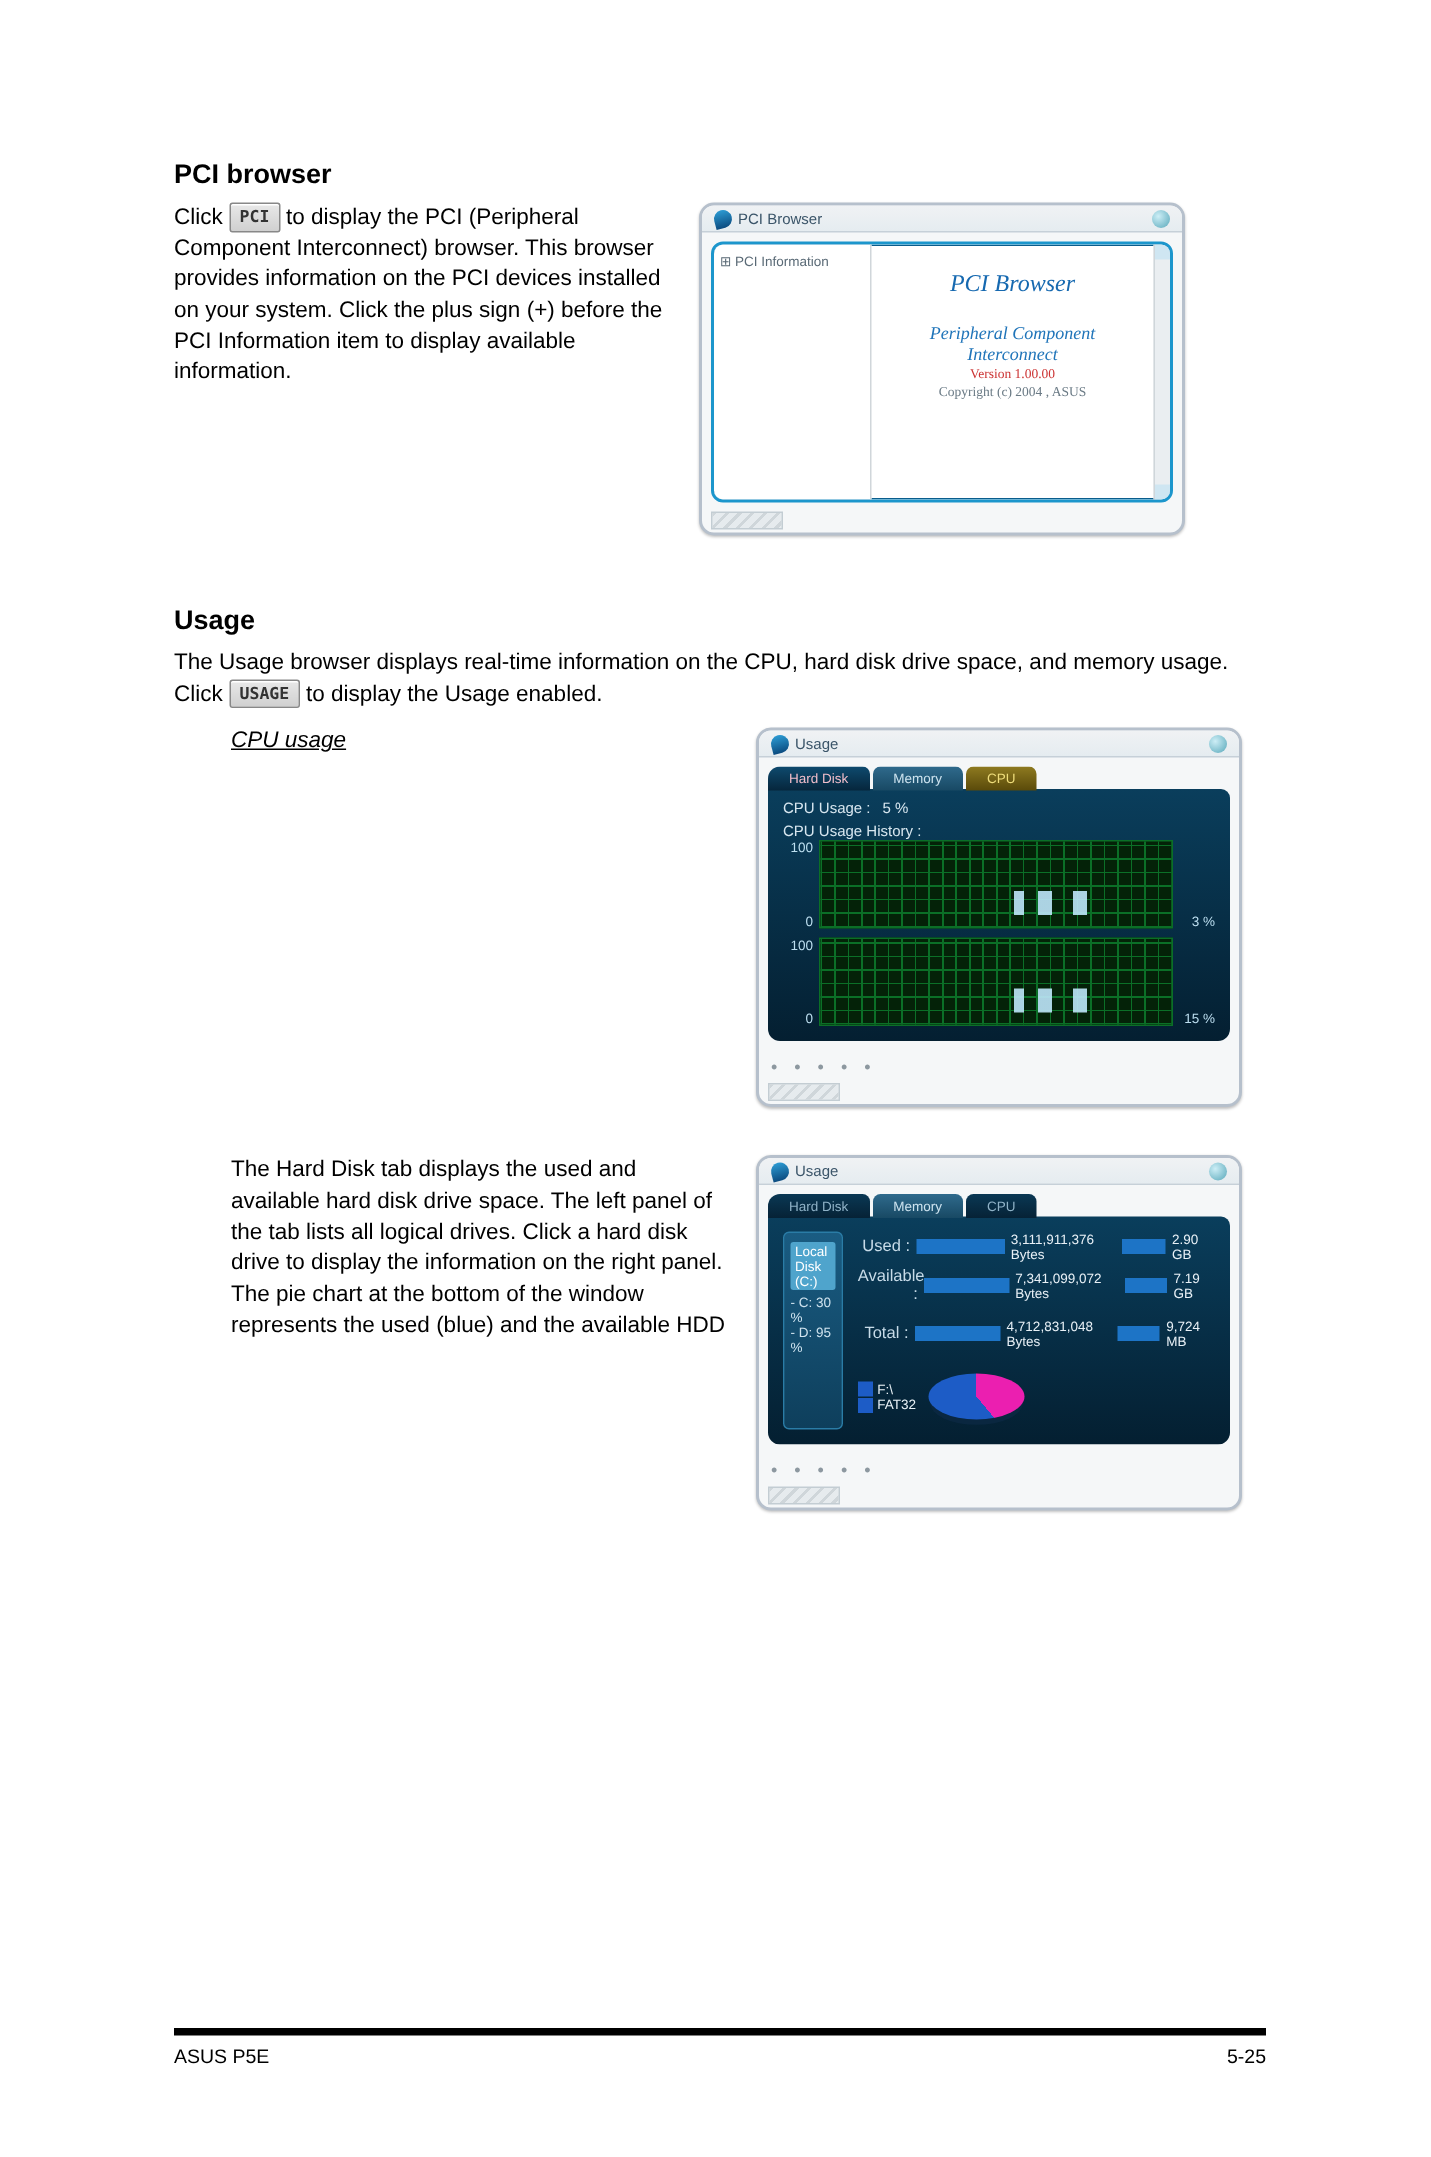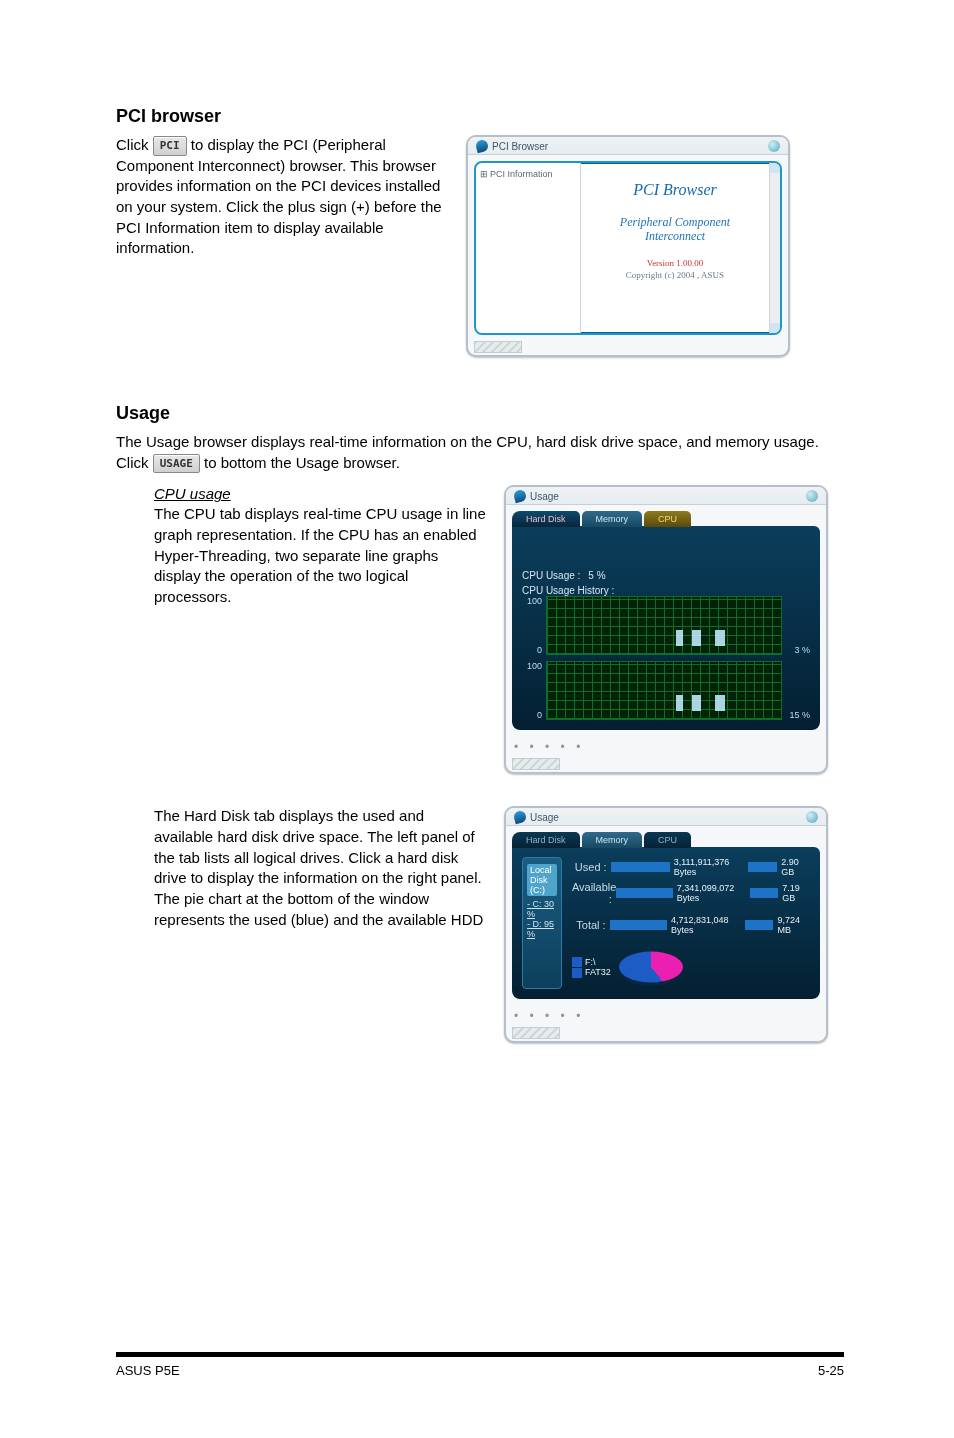--- a/index.html
+++ b/index.html
@@ -103,21 +103,21 @@
   flex-direction:column;
   align-items:center;
   justify-content:flex-start;
   padding-top: 18px;
   font-style: italic;
   color: #1669b0;
   font-family: "Segoe Script", "Comic Sans MS", cursive;
 }
 .pci-title { font-size: 16px; margin-bottom: 16px; }
 .pci-sub { font-size: 12px; color:#1f74b9; line-height:1.2; text-align:center; }
-.pci-ver { font-size: 9px; color:#c33; font-style:normal; margin-top:14px; }
+.pci-ver { font-size: 9px; color:#c33; font-style:normal; }
 .pci-copy { font-size: 9px; color:#6a7a85; font-style:normal; margin-top:2px; }
 .pci-sb { width: 10px; background:#eaeef1; border-left:1px solid #cfd6da; position:relative; }
 .pci-sb::before { content:""; position:absolute; top:0;left:0;right:0;height:10px;background:#cfe6f2; }
 .pci-sb::after { content:""; position:absolute; bottom:0;left:0;right:0;height:10px;background:#cfe6f2; }
 
 .tabs-dark {
   margin: 6px;
   border-radius: 8px;
   overflow:hidden;
 }
@@ -137,21 +137,21 @@
 .u-tab.active { background: linear-gradient(#0e4a6e,#06263c); color:#f2becb; }
 .u-tab.yellow { background: linear-gradient(#8e7a20,#5a4a0a); color:#eedc7a; }
 .usage-body {
   background: linear-gradient(#0a3e5c,#041f31);
   padding: 8px 10px 10px 10px;
   color:#cfe3ef;
   font-size:10px;
   border-radius: 0 6px 6px 6px;
 }
 .usage-row { display:flex; align-items:center; gap:8px; }
-.label-sm { color:#d7e6ef; font-size:10px;margin-top:36px; }
+.label-sm { color:#d7e6ef; font-size:10px; }
 .graph-box {
   flex:1;
   background: repeating-linear-gradient(0deg, #0b6f27 0 1px, transparent 1px 9px),
               repeating-linear-gradient(90deg, #0b6f27 0 1px, transparent 1px 9px),
               #042208;
   border:1px solid #0b6f27;
   position:relative;
 }
 .graph-line {
   position:absolute; left:0; right:0; bottom:8px; height:16px;
@@ -170,21 +170,20 @@
 }
 .hd-row { display:flex; gap:10px; }
 .hd-left {
   width:72px;
   background: linear-gradient(#1a5c82,#0e3f5c);
   border:1px solid #2a7ca6;
   border-radius:4px;
   font-size:9px;
   color:#cfe3ef;
   padding:6px 4px;
-  text-decoration:underline;
 }
 .hd-left .hd-hdr { background:#4fa4cc; color:#fff; padding:1px 3px; border-radius:2px; font-size:9px; margin-bottom:3px; display:inline-block;}
 .hd-right { flex:1; font-size:9px; }
 .hd-line { display:flex; align-items:center; gap:4px; margin-bottom:4px; justify-content:flex-end;}
 .bar-blue { height:10px; background:#1d74c6; display:inline-block; }
 .bar-row-label { width:40px; color:#c7dbe8; font-size:11px; text-align:right;}
 .val-w { color:#e8f0f6; font-size:9px; }
 .pie-wrap { margin-top:10px; display:flex; align-items:center; gap:8px; }
 .legend-sq { width:10px; height:10px; display:inline-block; margin-right:3px; vertical-align:middle;}
 .pie {
@@ -266,29 +265,28 @@
       </div>
     </div>
   </div>
 
   <div class="spacer1"></div>
 
   <h3 class="section-title">Usage</h3>
   <p class="body-text">
     <span>The Usage browser displays real-time information on the CPU, hard disk drive space, and memory usage. Click </span>
     <span class="btn-inline">USAGE</span>
-    <span> to bottom the Usage browser.</span>
+    <span> to display the Usage enabled.</span>
   </p>
 
   <div style="height:12px"></div>
 
   <div class="row">
     <div class="left-col para-indent">
       <div class="subhead-u">CPU usage</div>
-      <p class="body-text">The CPU tab displays real-time CPU usage in line graph representation. If the CPU has an enabled Hyper-Threading, two separate line graphs display the operation of the two logical processors.</p>
     </div>
     <div class="right-col">
       <div class="thumb-window">
         <div class="thumb-titlebar">
           <div class="tb-left">
             <span class="swoosh-icon"></span>
             <span>Usage</span>
           </div>
           <span class="close-dot"></span>
         </div>

